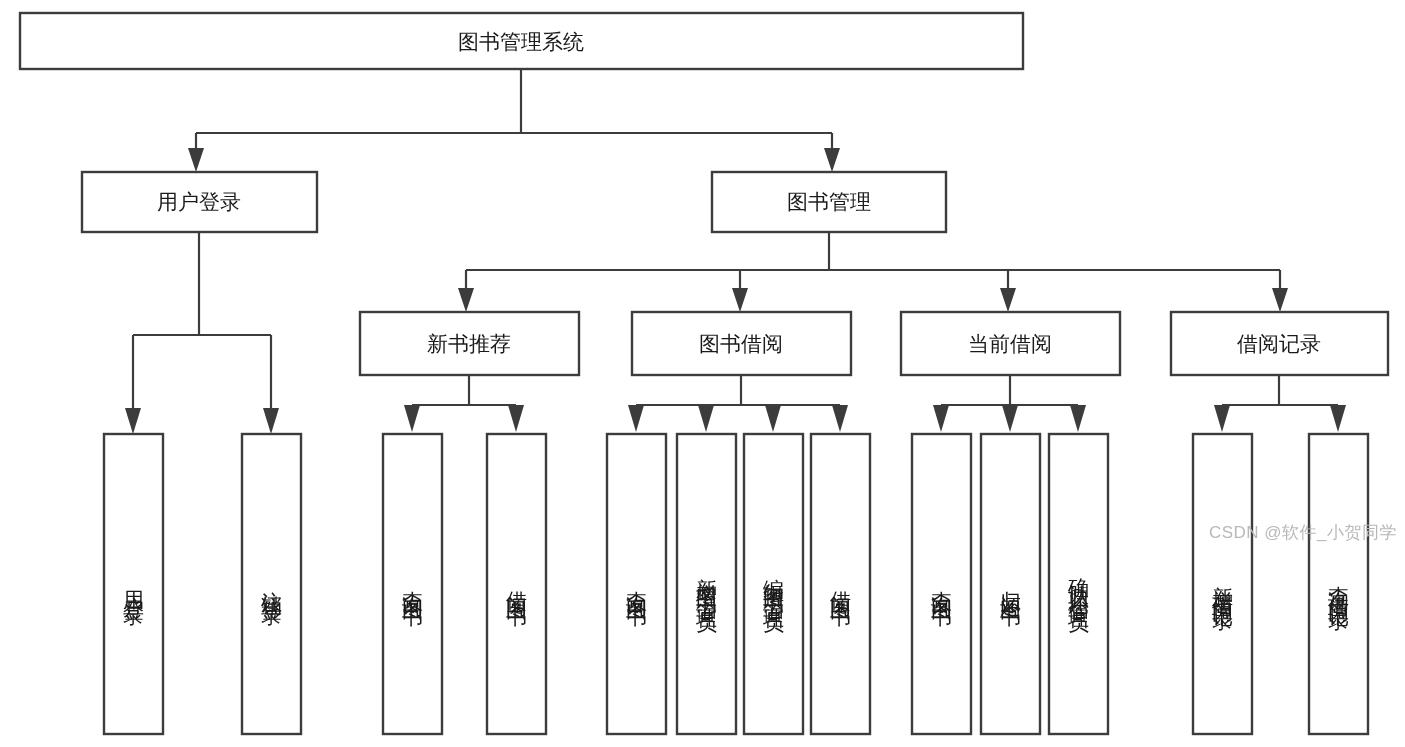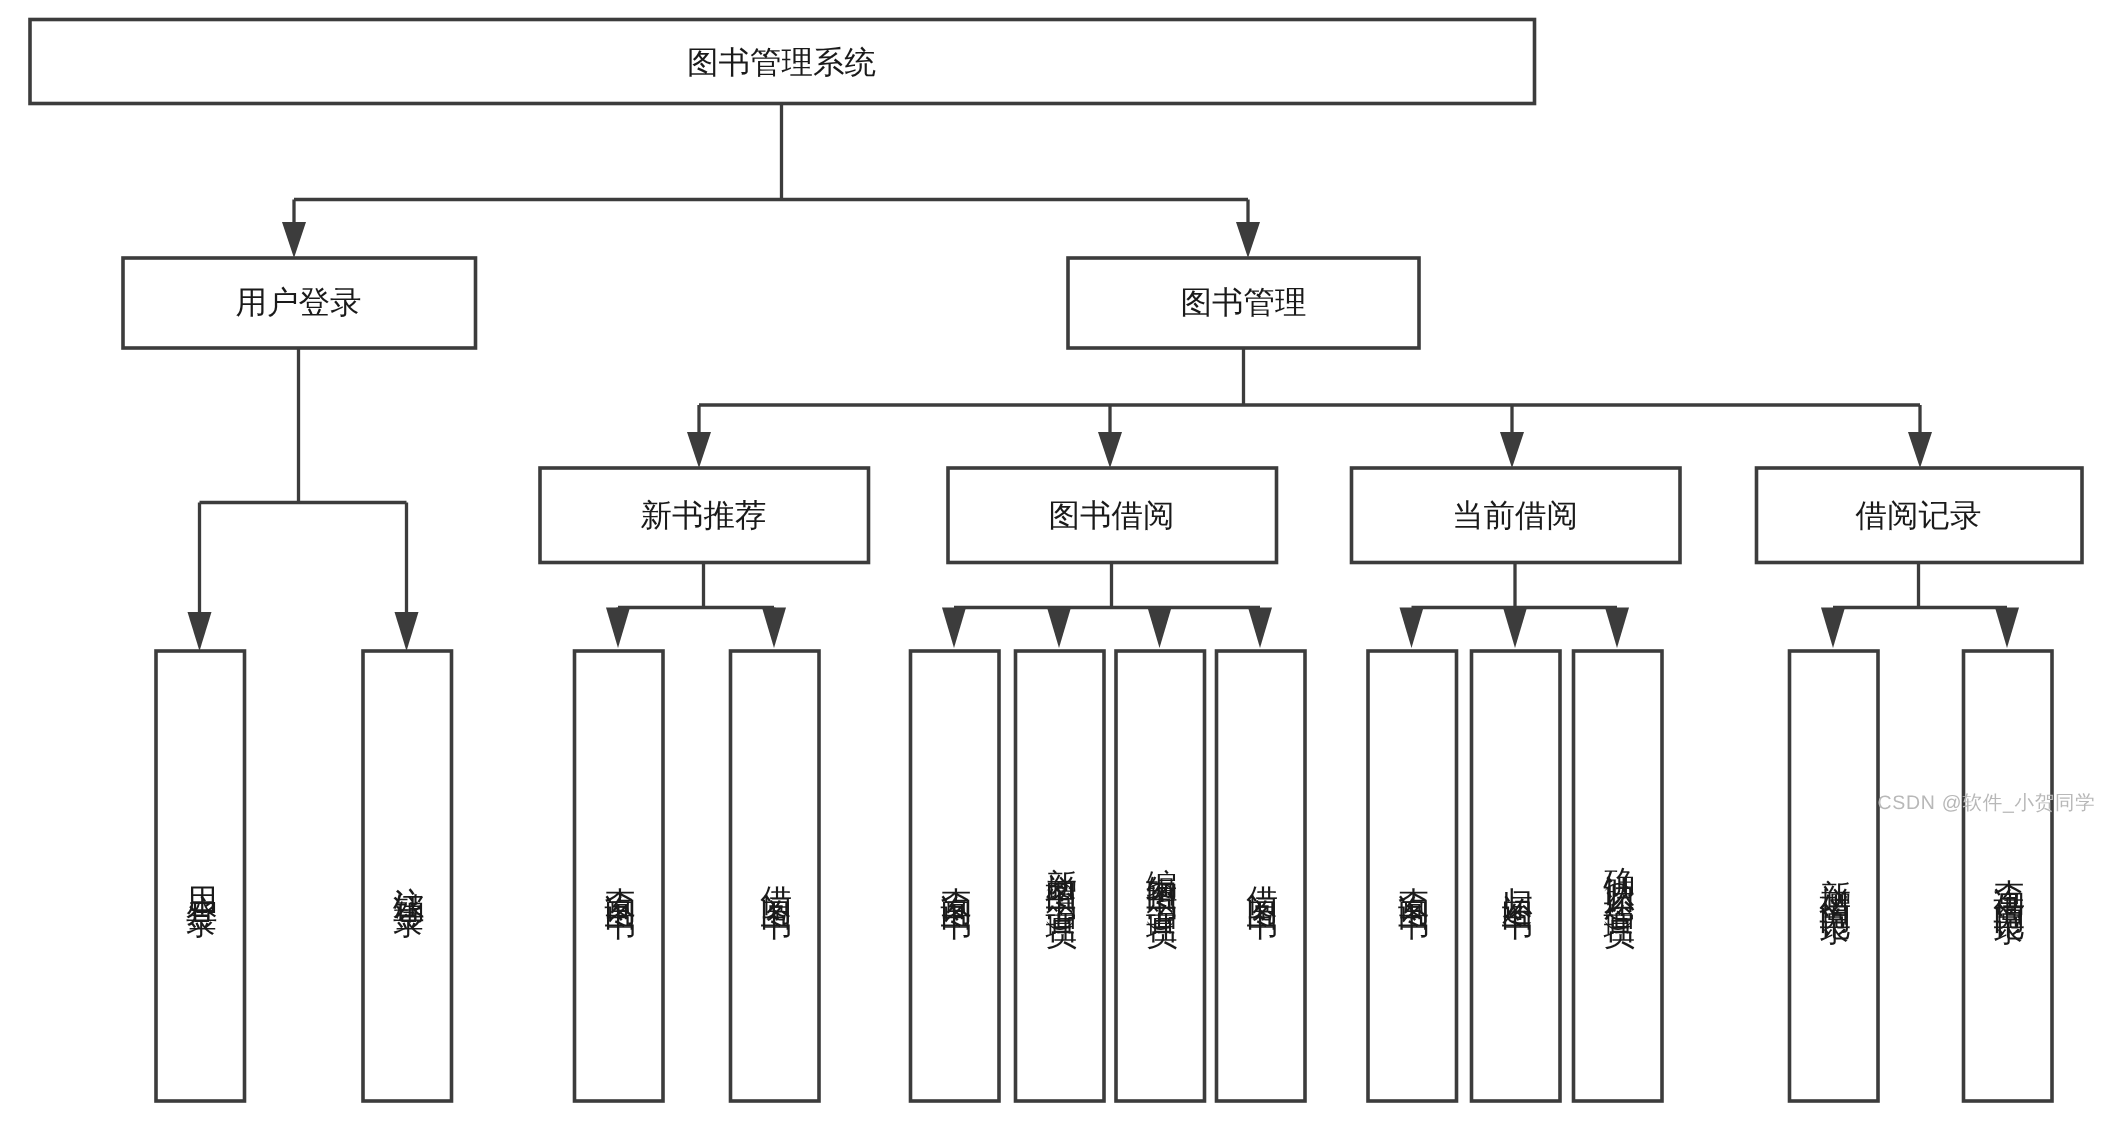--- a/index.html
+++ b/index.html
@@ -57,21 +57,21 @@
     text-orientation: upright;
     letter-spacing: 5px;
     text-anchor: middle;
     white-space: pre;
   }
   .watermark {
     position: absolute;
     right: 8px;
     bottom: 4px;
     font-family: "Liberation Sans", "DejaVu Sans", sans-serif;
-    font-size: 13px;
+    font-size: 17px;
     color: #b8b8b8;
     letter-spacing: 0.5px;
     user-select: none;
     pointer-events: none;
   }
 </style>
 </head>
 <body>
 
 <div id="diagram-root">

